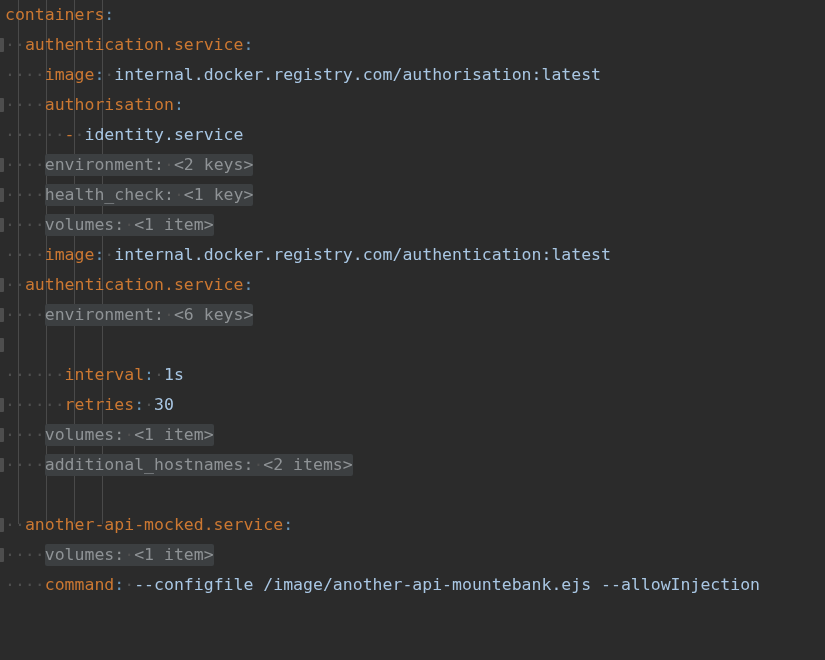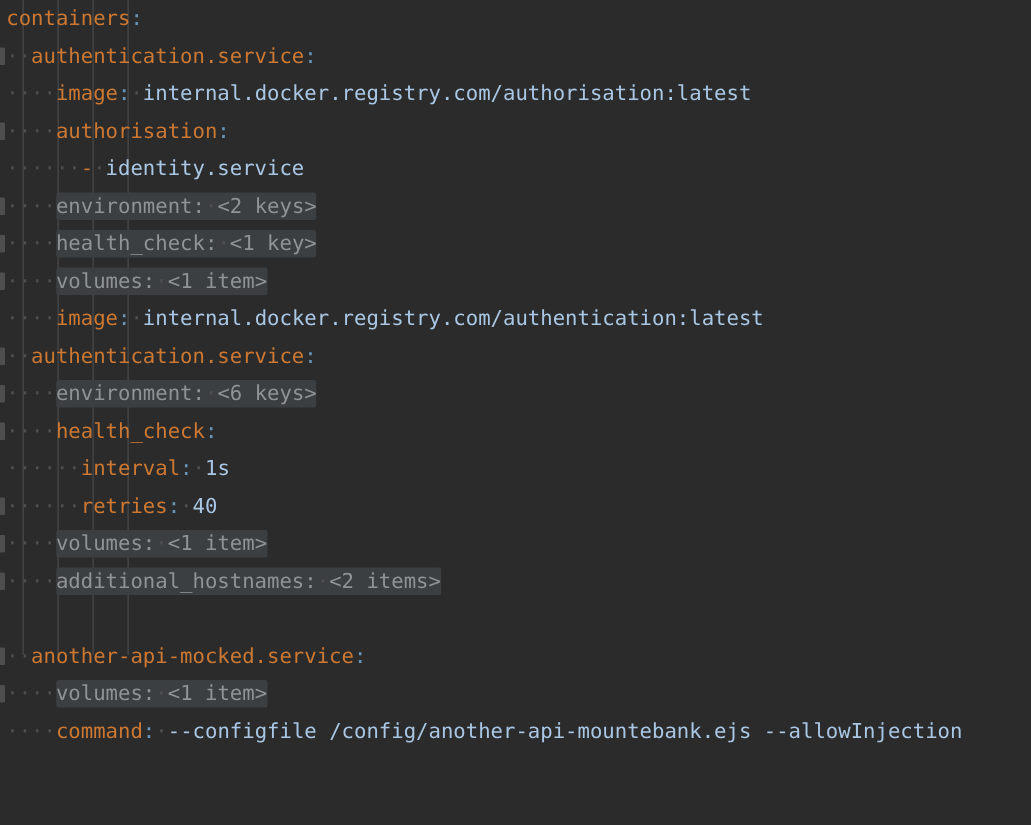--- a/index.html
+++ b/index.html
@@ -92,23 +92,23 @@
       <div class="line"><div class="foldnub"></div><span class="code" style="left: 5px;"><span class="ws">··</span><span><span class="k">authentication.service</span><span class="colon">:</span></span></span></div>
       <div class="line"><span class="code" style="left: 5px;"><span class="ws">····</span><span><span class="k">image</span><span class="colon">:</span><span class="ws">·</span><span class="v">internal.docker.registry.com/authorisation:latest</span></span></span></div>
       <div class="line"><div class="foldnub"></div><span class="code" style="left: 5px;"><span class="ws">····</span><span><span class="k">authorisation</span><span class="colon">:</span></span></span></div>
       <div class="line"><span class="code" style="left: 5px;"><span class="ws">······</span><span class="dash">-</span><span class="ws">·</span><span class="v">identity.service</span></span></div>
       <div class="line"><div class="foldnub"></div><span class="code" style="left: 5px;"><span class="ws">····</span><span class="folded"><span class="k">environment</span><span class="colon">:</span><span class="ws">·</span><span class="v">&lt;2 keys&gt;</span></span></span></div>
       <div class="line"><div class="foldnub"></div><span class="code" style="left: 5px;"><span class="ws">····</span><span class="folded"><span class="k">health_check</span><span class="colon">:</span><span class="ws">·</span><span class="v">&lt;1 key&gt;</span></span></span></div>
       <div class="line"><div class="foldnub"></div><span class="code" style="left: 5px;"><span class="ws">····</span><span class="folded"><span class="k">volumes</span><span class="colon">:</span><span class="ws">·</span><span class="v">&lt;1 item&gt;</span></span></span></div>
       <div class="line"><span class="code" style="left: 5px;"><span class="ws">····</span><span><span class="k">image</span><span class="colon">:</span><span class="ws">·</span><span class="v">internal.docker.registry.com/authentication:latest</span></span></span></div>
       <div class="line"><div class="foldnub"></div><span class="code" style="left: 5px;"><span class="ws">··</span><span><span class="k">authentication.service</span><span class="colon">:</span></span></span></div>
       <div class="line"><div class="foldnub"></div><span class="code" style="left: 5px;"><span class="ws">····</span><span class="folded"><span class="k">environment</span><span class="colon">:</span><span class="ws">·</span><span class="v">&lt;6 keys&gt;</span></span></span></div>
-      <div class="line"><div class="foldnub"></div><span class="code" style="left: 5px;"><span class="ws">····</span><span><span class="k">health_check</span><span class="colon">:</span></span></span></div>
+      <div class="line"><div class="foldnub"></div></div>
       <div class="line"><span class="code" style="left: 5px;"><span class="ws">······</span><span><span class="k">interval</span><span class="colon">:</span><span class="ws">·</span><span class="v">1s</span></span></span></div>
-      <div class="line"><div class="foldnub"></div><span class="code" style="left: 5px;"><span class="ws">······</span><span><span class="k">retries</span><span class="colon">:</span><span class="ws">·</span><span class="v">40</span></span></span></div>
+      <div class="line"><div class="foldnub"></div><span class="code" style="left: 5px;"><span class="ws">······</span><span><span class="k">retries</span><span class="colon">:</span><span class="ws">·</span><span class="v">30</span></span></span></div>
       <div class="line"><div class="foldnub"></div><span class="code" style="left: 5px;"><span class="ws">····</span><span class="folded"><span class="k">volumes</span><span class="colon">:</span><span class="ws">·</span><span class="v">&lt;1 item&gt;</span></span></span></div>
       <div class="line"><div class="foldnub"></div><span class="code" style="left: 5px;"><span class="ws">····</span><span class="folded"><span class="k">additional_hostnames</span><span class="colon">:</span><span class="ws">·</span><span class="v">&lt;2 items&gt;</span></span></span></div>
       <div class="line"><span class="code" style="left: 5px;"></span></div>
       <div class="line"><div class="foldnub"></div><span class="code" style="left: 5px;"><span class="ws">··</span><span><span class="k">another-api-mocked.service</span><span class="colon">:</span></span></span></div>
       <div class="line"><div class="foldnub"></div><span class="code" style="left: 5px;"><span class="ws">····</span><span class="folded"><span class="k">volumes</span><span class="colon">:</span><span class="ws">·</span><span class="v">&lt;1 item&gt;</span></span></span></div>
-      <div class="line"><span class="code" style="left: 5px;"><span class="ws">····</span><span><span class="k">command</span><span class="colon">:</span><span class="ws">·</span><span class="v">--configfile /config/another-api-mountebank.ejs --allowInjection</span></span></span></div>
+      <div class="line"><span class="code" style="left: 5px;"><span class="ws">····</span><span><span class="k">command</span><span class="colon">:</span><span class="ws">·</span><span class="v">--configfile /image/another-api-mountebank.ejs --allowInjection</span></span></span></div>
     </div>
 </div>
 
 </body></html>

